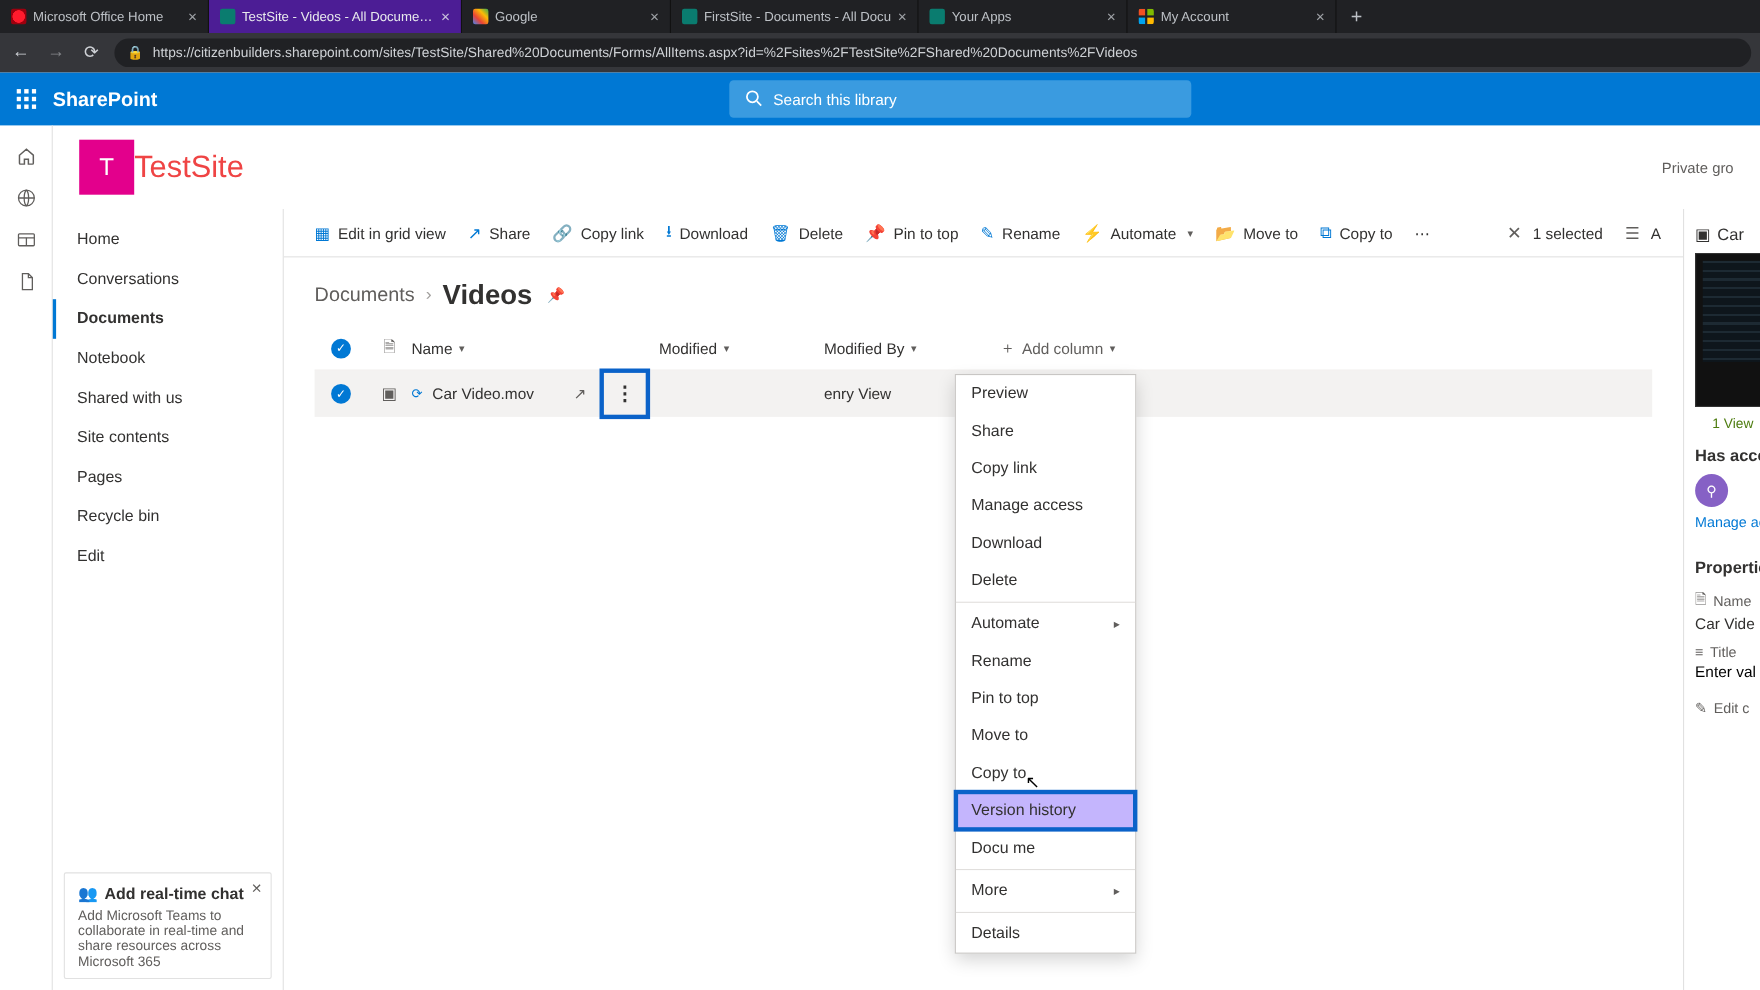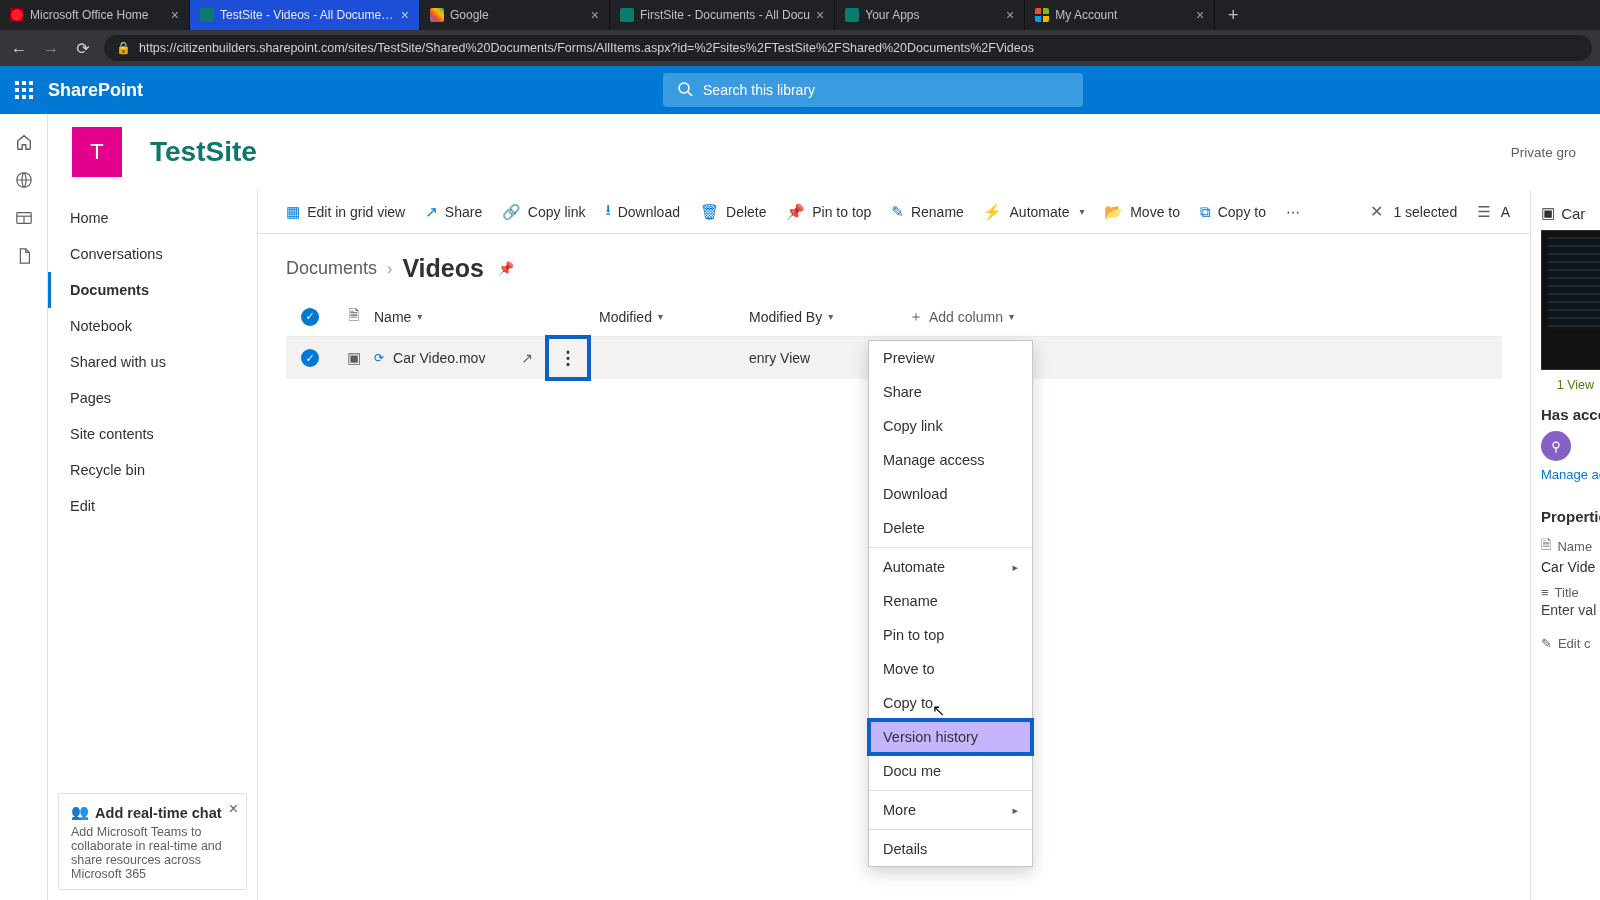--- a/index.html
+++ b/index.html
@@ -1,21 +1,21 @@
 <!DOCTYPE html>
 <html><head>
 <meta charset="utf-8">
 <style>
   * { box-sizing: border-box; margin: 0; padding: 0; font-family: "Segoe UI", Arial, sans-serif; }
   html, body { width: 1600px; height: 900px; overflow: hidden; background: #fff; }
 
   
   .browser-tabs { height: 30px; background: #202124; display: flex; align-items: stretch; color: #bdc1c6; font-size: 12px; }
   .browser-tab { display: flex; align-items: center; gap: 6px; padding: 0 10px; border-right: 1px solid #111; min-width: 190px; max-width: 230px; position: relative; }
-  .browser-tab.active { background: #1d4ed8; color: #e8eaed; }
+  .browser-tab.active { background: #4c1d95; color: #e8eaed; }
   .browser-tab .favicon { width: 14px; height: 14px; border-radius: 2px; flex: 0 0 auto; }
   .browser-tab .tab-title { white-space: nowrap; overflow: hidden; text-overflow: ellipsis; flex: 1; }
   .browser-tab .tab-close { font-size: 14px; line-height: 1; opacity: .8; }
   .new-tab { width: 36px; display: flex; align-items: center; justify-content: center; color: #bdc1c6; font-size: 18px; }
   .fav-opera   { background: radial-gradient(circle at 50% 50%, #ff1b2d 55%, #9c000e 60%); border-radius: 50%; }
   .fav-sp      { background: #0a7c6f; }
   .fav-google  { background: linear-gradient(45deg,#4285F4,#EA4335,#FBBC05,#34A853); border-radius: 50%; }
   .fav-msft    { width:14px;height:14px; background:
                  linear-gradient(#f25022,#f25022) 0 0/6px 6px no-repeat,
                  linear-gradient(#7fba00,#7fba00) 8px 0/6px 6px no-repeat,
@@ -37,21 +37,21 @@
 
   
   .app-body { display: flex; height: calc(900px - 30px - 36px - 48px); position: relative; }
   .app-rail { width: 48px; border-right: 1px solid #e1e1e1; display: flex; flex-direction: column; align-items: center; gap: 18px; padding-top: 18px; color: #605e5c; }
   .rail-ic { width: 20px; height: 20px; display: flex; align-items: center; justify-content: center; }
 
   
   .site-col { flex: 1; display: flex; flex-direction: column; min-width: 0; }
   .site-header { height: 76px; display: flex; align-items: center; padding: 0 24px; }
   .site-logo { width: 50px; height: 50px; background: #e3008c; color: #fff; display: flex; align-items: center; justify-content: center; font-size: 22px; font-weight: 400; }
-  .site-title { font-size: 28px; font-weight: 700; margin-left: 28px; color: #0f766e; }
+  .site-title { font-size: 28px; font-weight: 400; margin-left: 0; color: #ef4444; }
   .site-meta { margin-left: auto; color: #605e5c; font-size: 13.5px; }
 
   
   .main-row { flex: 1; display: flex; min-height: 0; }
   .left-nav { width: 210px; border-right: 1px solid #e1e1e1; padding-top: 10px; position: relative; }
   .ln-item { padding: 10px 22px; font-size: 14.5px; color: #323130; cursor: pointer; }
   .ln-item.active { font-weight: 600; position: relative; }
   .ln-item.active::before { content: ""; position: absolute; left: 0; top: 0; bottom: 0; width: 3px; background: #0078d4; }
 
   .teams-card { position: absolute; bottom: 10px; left: 10px; right: 10px; border: 1px solid #e1e1e1; border-radius: 2px; padding: 10px 12px 8px; font-size: 12.5px; color: #605e5c; background: #fff; }
@@ -228,22 +228,22 @@
     </div>
 
     <div class="main-row">
 
       <div class="left-nav">
         <div class="ln-item">Home</div>
         <div class="ln-item">Conversations</div>
         <div class="ln-item active">Documents</div>
         <div class="ln-item">Notebook</div>
         <div class="ln-item">Shared with us</div>
+        <div class="ln-item">Site contents</div>
         <div class="ln-item">Pages</div>
-        <div class="ln-item">Site contents</div>
         <div class="ln-item">Recycle bin</div>
         <div class="ln-item">Edit</div>
 
         <div class="teams-card">
           <span class="close">×</span>
           <h4>
             <span>👥</span>
             <span>Add real-time chat</span>
           </h4>
           <div>Add Microsoft Teams to collaborate in real-time and share resources across Microsoft 365</div>
@@ -432,21 +432,21 @@
         <div class="dp-sect-h" style="margin-top:26px">Propertie</div>
         <div class="dp-field">
             <span>🗎</span>
             <span>Name</span>
           </div>
         <div class="dp-val">Car Vide</div>
         <div class="dp-field">
             <span>≡</span>
             <span>Title</span>
           </div>
-        <div class="dp-val" style="color:#404040">Enter val</div>
+        <div class="dp-val" style="color:#000000">Enter val</div>
         <div class="dp-edit">
             <span>✎</span>
             <span>Edit c</span>
           </div>
       </div>
     </div>
   </div>
 </div>
 
 </body></html>

